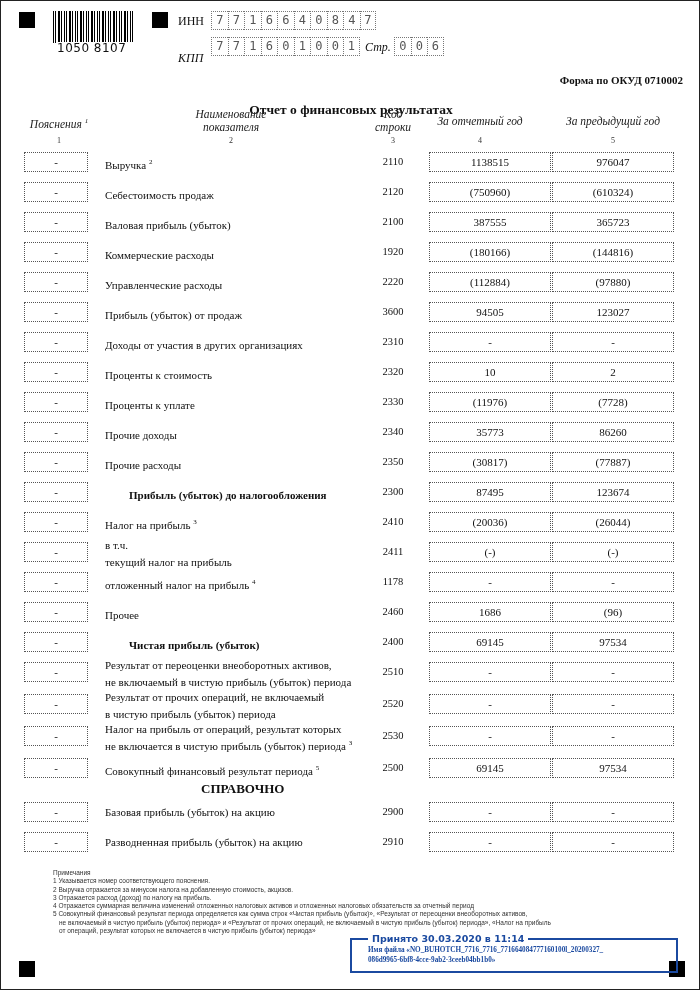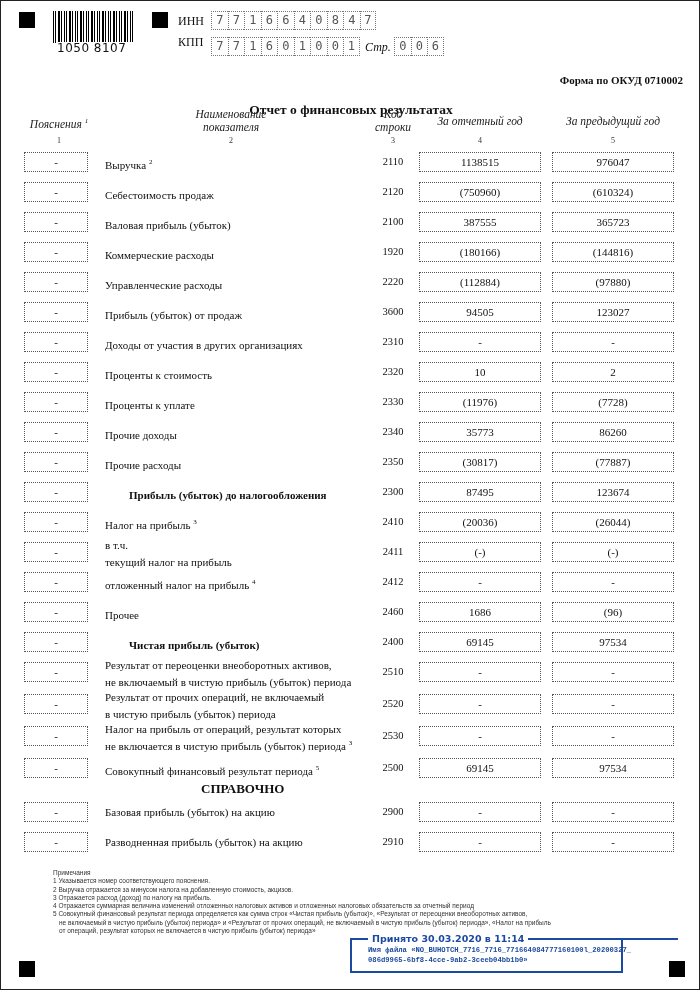--- a/index.html
+++ b/index.html
@@ -15,32 +15,32 @@
   .cells { position: absolute; display: flex; }
   .cell { width: 16.5px; height: 19px; border: 1px dotted #777; border-right: none; font-family: "DejaVu Sans Mono", monospace; font-size: 12px; color: #555; text-align: center; line-height: 17px; }
   .cells .cell:last-child { border-right: 1px dotted #777; }
   .okud { position: absolute; right: 16px; top: 73px; font-size: 11px; font-weight: bold; }
   .title { position: absolute; left: 0; width: 700px; top: 84px; text-align: center; font-size: 13.5px; font-weight: bold; margin-top: 17px; }
   .hdr { position: absolute; font-style: italic; font-size: 11.5px; text-align: center; line-height: 13px; color: #222; }
   .colnum { position: absolute; font-size: 8px; top: 135px; text-align: center; color: #333; }
   .row { position: absolute; left: 0; width: 700px; height: 30px; }
   .box { position: absolute; border: 1px dotted #555; height: 20px; top: 5px; font-size: 11px; text-align: center; line-height: 18px; }
   .box.note { left: 23px; width: 64px; }
-  .box.cur { left: 418px; width: 122px; }
+  .box.cur { left: 428px; width: 122px; }
   .box.prev { left: 551px; width: 122px; }
   .label { position: absolute; left: 104px; font-size: 11px; line-height: 14px; top: 8px; width: 280px; }
   .label.two { top: 1px; }
   .label.bold { font-weight: bold; left: 128px; }
   .label sup { font-size: 7px; }
   .code { position: absolute; left: 378px; width: 28px; text-align: center; top: 9px; font-size: 10.5px; }
   .sprav { position: absolute; left: 200px; width: 80px; top: 780px; text-align: center; font-weight: bold; font-size: 13px; }
   .notes { position: absolute; left: 52px; top: 868px; width: 560px; font-family: "Liberation Sans", sans-serif; font-size: 6.5px; line-height: 8.3px; color: #333; }
   .notes div { white-space: nowrap; }
   .notes .ind { padding-left: 6px; }
-  .stamp { position: absolute; left: 349px; top: 938px; width: 273px; height: 34px; border: 2px solid #1b4aa0; border-top: none; font-family: Liberation Mono, monospace; color: #1b4aa0; }
+  .stamp { position: absolute; left: 349px; top: 938px; width: 328px; height: 34px; border: 2px solid #1b4aa0; border-top: none; font-family: Liberation Serif, serif; color: #1b4aa0; }
   .stamp-top { position: absolute; left: 349px; top: 931px; width: 328px; height: 14px; }
   .stamp-top .line { position: absolute; top: 6px; height: 2px; background: #1b4aa0; }
   .stamp-title { position: absolute; left: 18px; top: -1px; background: #fff; padding: 0 4px; font-weight: bold; font-size: 9.5px; color: #1b4aa0; font-family: "DejaVu Sans", sans-serif; line-height: 14px; }
   .stamp-file { position: absolute; left: 16px; top: 6px; font-size: 7.2px; font-weight: bold; line-height: 10px; color: #1b4aa0; width: 310px; }
 </style>
 </head>
 <body>
 
 <div class="page">
 
@@ -61,21 +61,21 @@
     <div class="cell">1</div>
     <div class="cell">6</div>
     <div class="cell">6</div>
     <div class="cell">4</div>
     <div class="cell">0</div>
     <div class="cell">8</div>
     <div class="cell">4</div>
     <div class="cell">7</div>
   </div>
 
-  <div class="id-label" style="left:177px;top:34px;">КПП</div>
+  <div class="id-label" style="left:177px;top:50px;font-style:italic;">КПП</div>
   <div class="cells" style="left:210px;top:36px;">
     <div class="cell">7</div>
     <div class="cell">7</div>
     <div class="cell">1</div>
     <div class="cell">6</div>
     <div class="cell">0</div>
     <div class="cell">1</div>
     <div class="cell">0</div>
     <div class="cell">0</div>
     <div class="cell">1</div>
@@ -206,21 +206,21 @@
           <div>в т.ч.</div>
           <div><span>текущий налог на прибыль</span> <sup></sup></div>
         </div>
         <div class="code">2411</div>
         <div class="box cur">(-)</div>
         <div class="box prev">(-)</div>
       </div>
       <div class="row" style="top: 566px;">
         <div class="box note">-</div>
         <div class="label"><span>отложенный налог на прибыль</span> <sup>4</sup></div>
-        <div class="code">2412</div>
+        <div class="code">1178</div>
         <div class="box cur">-</div>
         <div class="box prev">-</div>
       </div>
       <div class="row" style="top: 596px;">
         <div class="box note">-</div>
         <div class="label"><span>Прочее</span> <sup></sup></div>
         <div class="code">2460</div>
         <div class="box cur">1686</div>
         <div class="box prev">(96)</div>
       </div>

